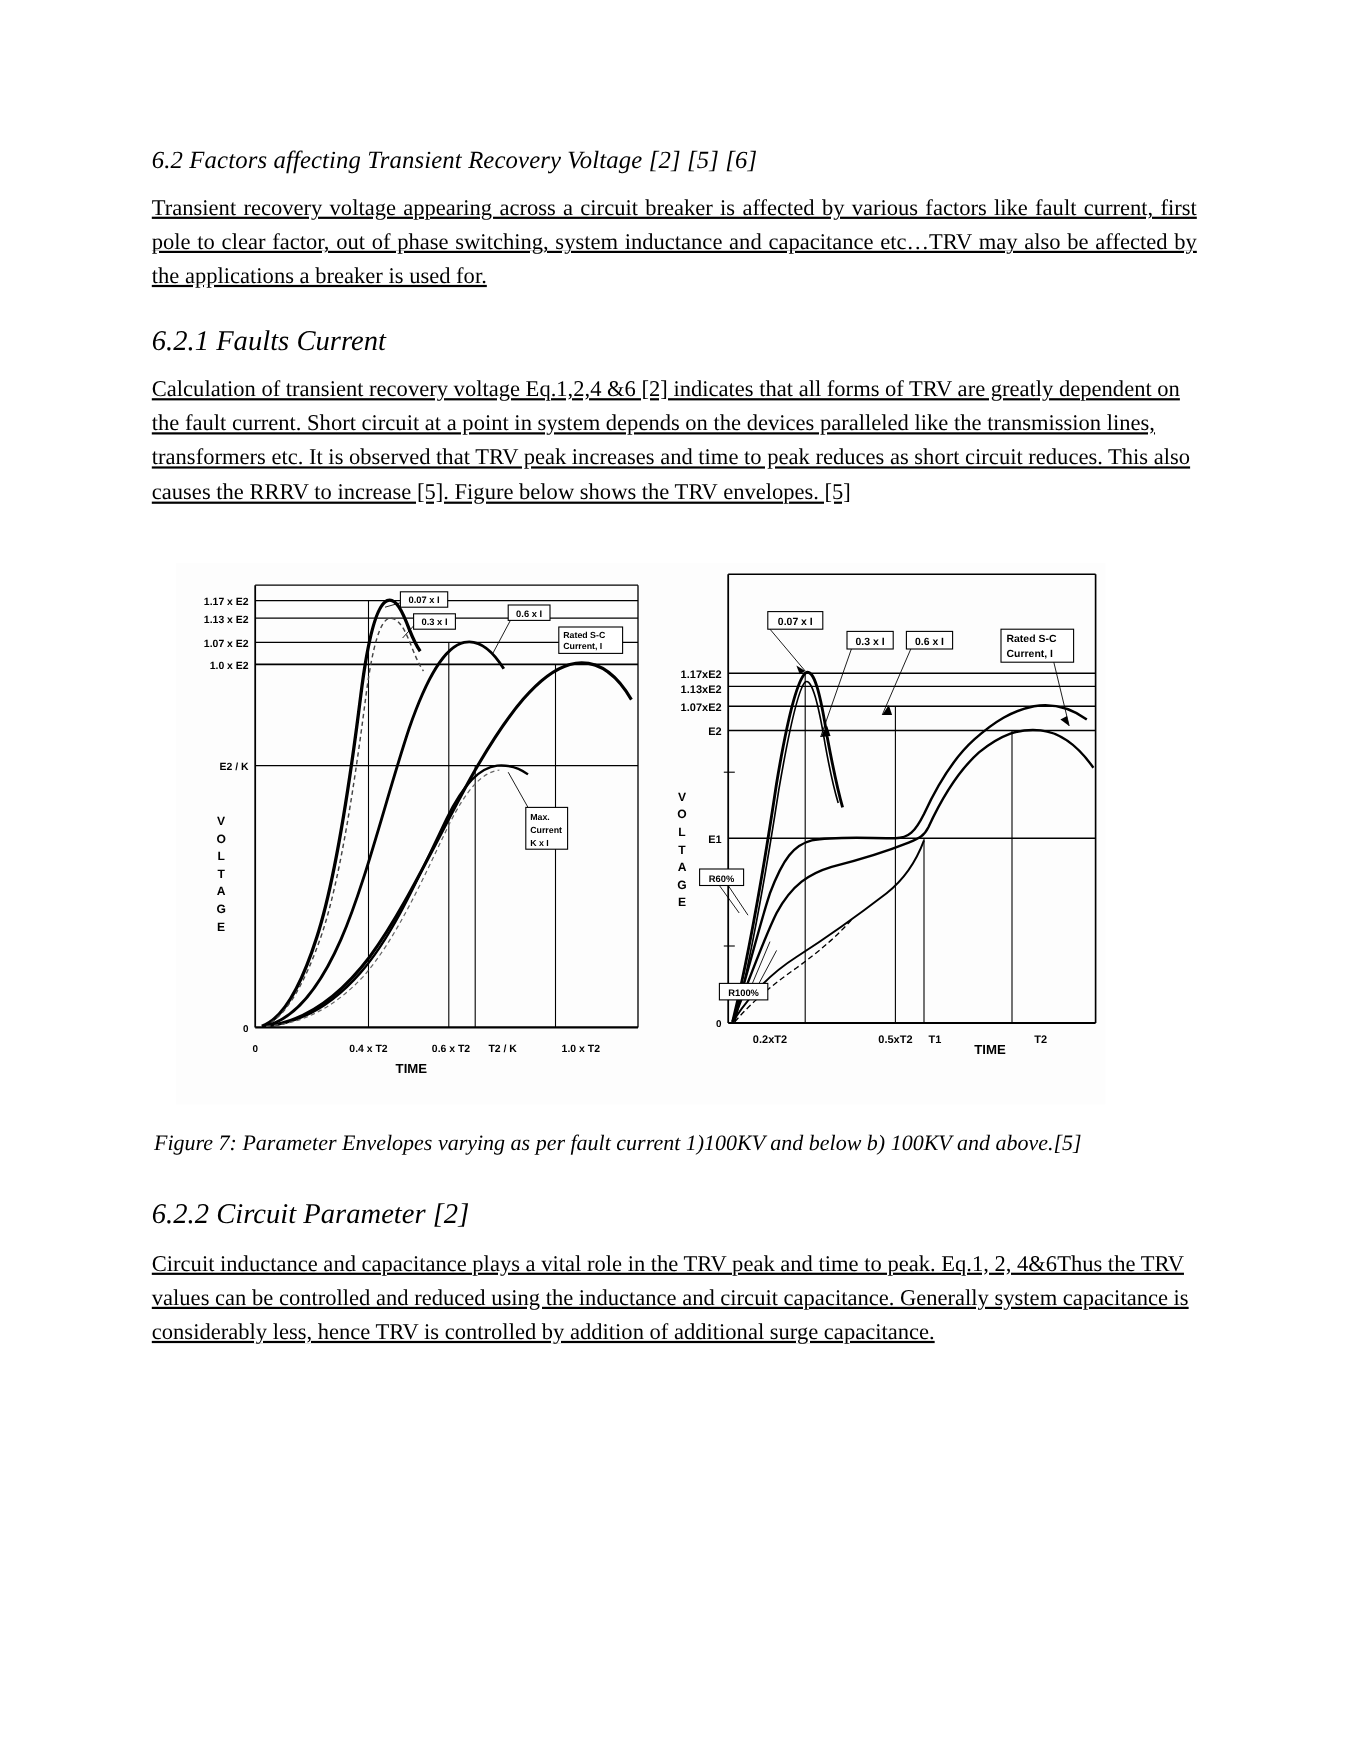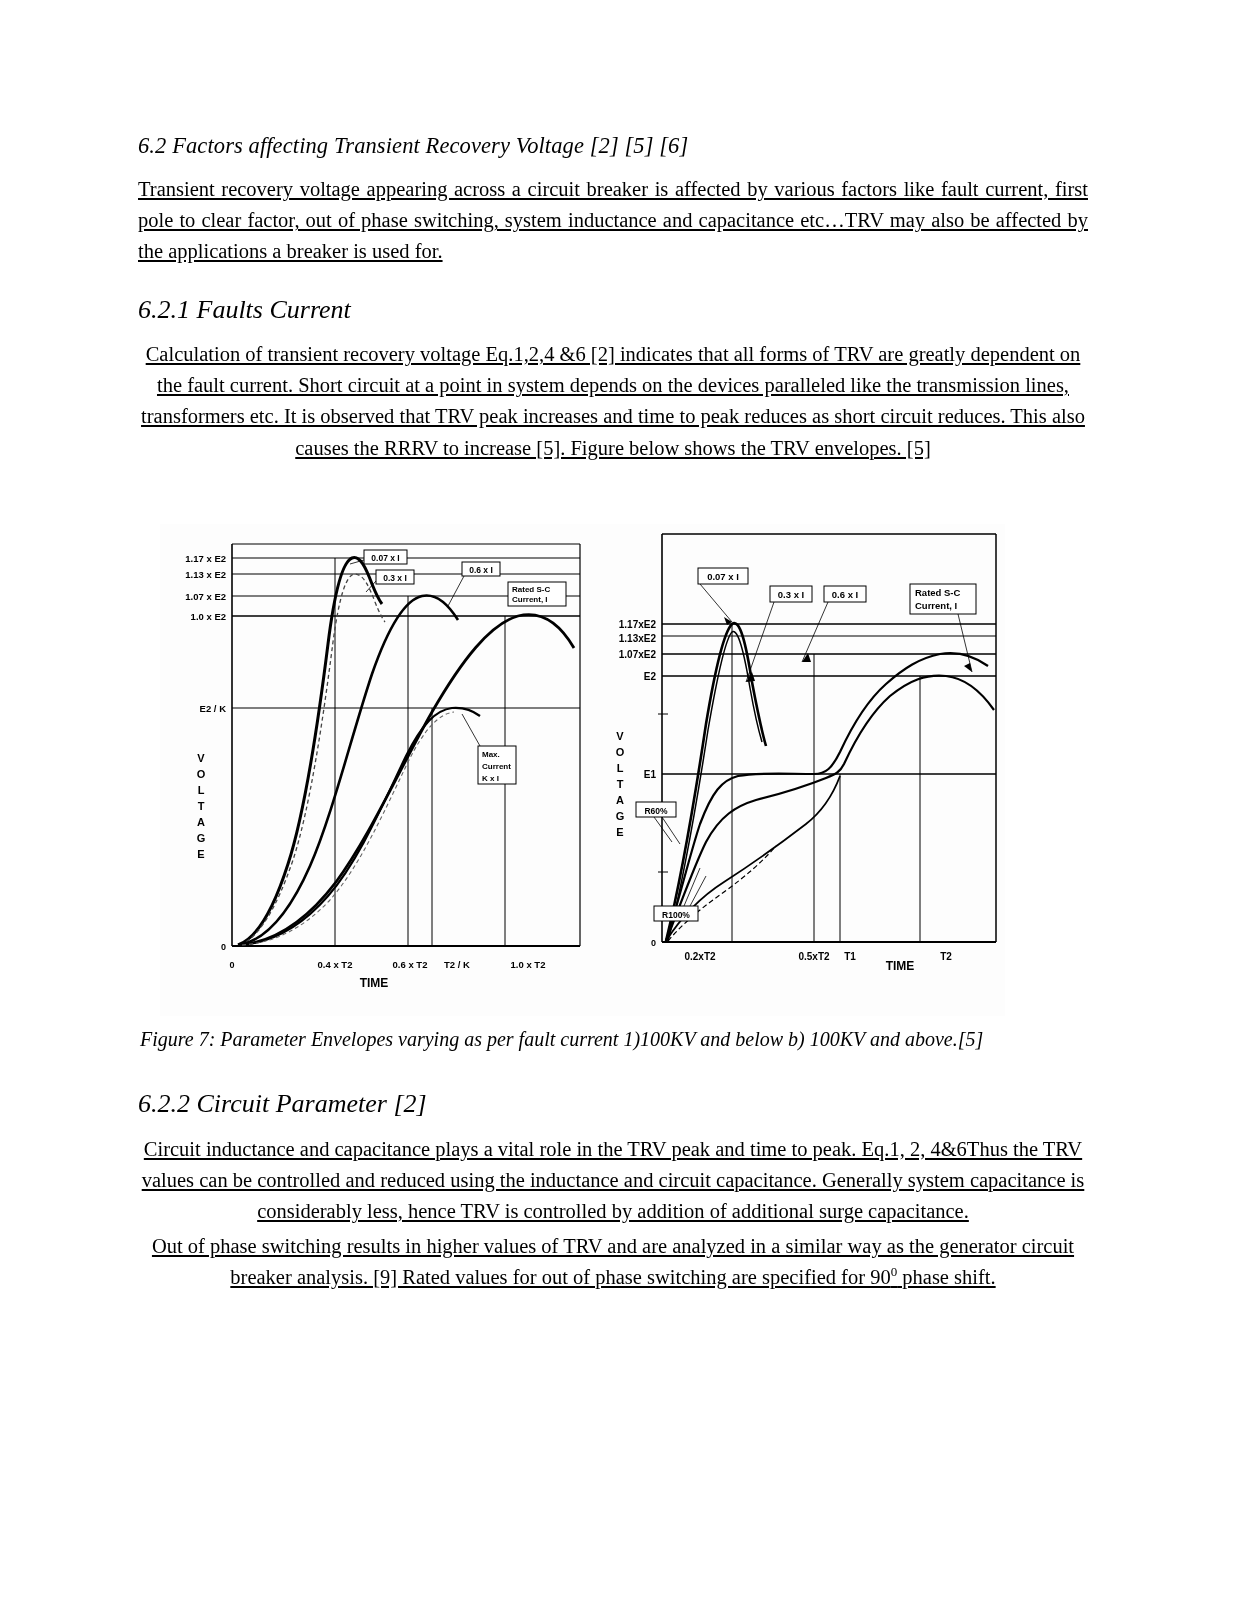--- a/index.html
+++ b/index.html
@@ -44,31 +44,31 @@
     line-height: 1.25;
   }
   p.body-text {
     font-size: 20.5px;
     line-height: 1.52;
     margin: 0 0 4px 0;
     text-align: justify;
     text-decoration: underline;
   }
   p.body-left {
-    text-align: center;
+    text-align: left;
   }
   sup.deg {
     font-size: 13px;
     vertical-align: super;
   }
   
   .figure-wrap {
     position: absolute;
     left: 160px;
-    top: 524px;
+    top: 512px;
     width: 845px;
     height: 492px;
   }
   .figure-inner {
     position: relative;
     width: 100%;
     height: 100%;
     background: #fdfdfd;
   }
   .chart-svg {
@@ -311,16 +311,15 @@
         </g>
       </svg>
     </div>
   </div>
 
   <div class="caption">Figure 7: Parameter Envelopes varying as per fault current 1)100KV and below b) 100KV and above.[5]</div>
 
   <div class="after-figure">
     <h3 class="subheading">6.2.2 Circuit Parameter [2]</h3>
     <p class="body-text body-left">Circuit inductance and capacitance plays a vital role in the TRV peak and time to peak. Eq.1, 2, 4&amp;6Thus the TRV values can be controlled and reduced using the inductance and circuit capacitance. Generally system capacitance is considerably less, hence TRV is controlled by addition of additional surge capacitance.</p>
-    <p class="body-text body-left"><span>Out of phase switching results in higher values of TRV and are analyzed in a similar way as the generator circuit breaker analysis. [9] Rated values for out of phase switching are specified for 90</span><sup class="deg">0</sup><span> phase shift.</span></p>
   </div>
 
 </div>
 
 </body></html>

